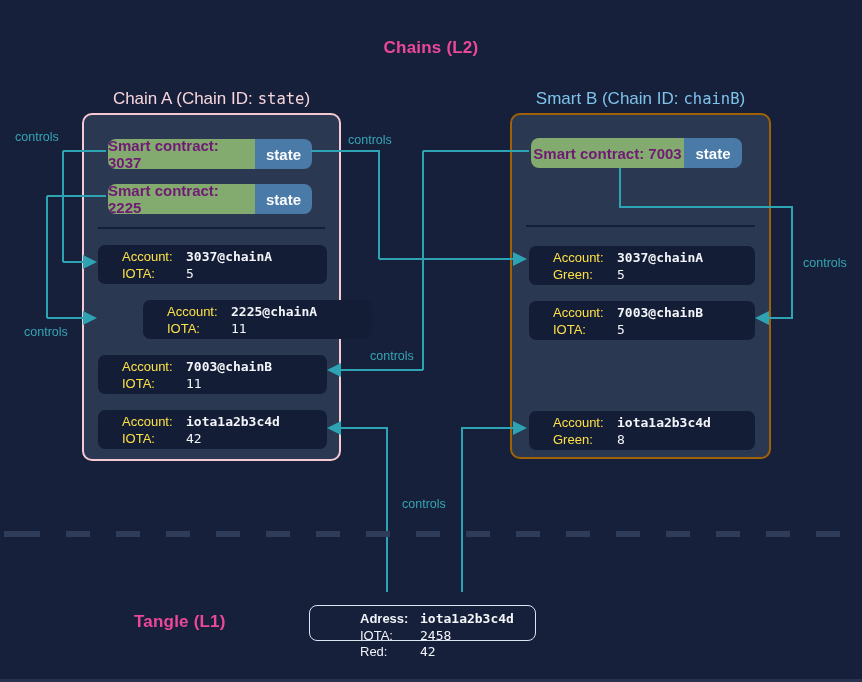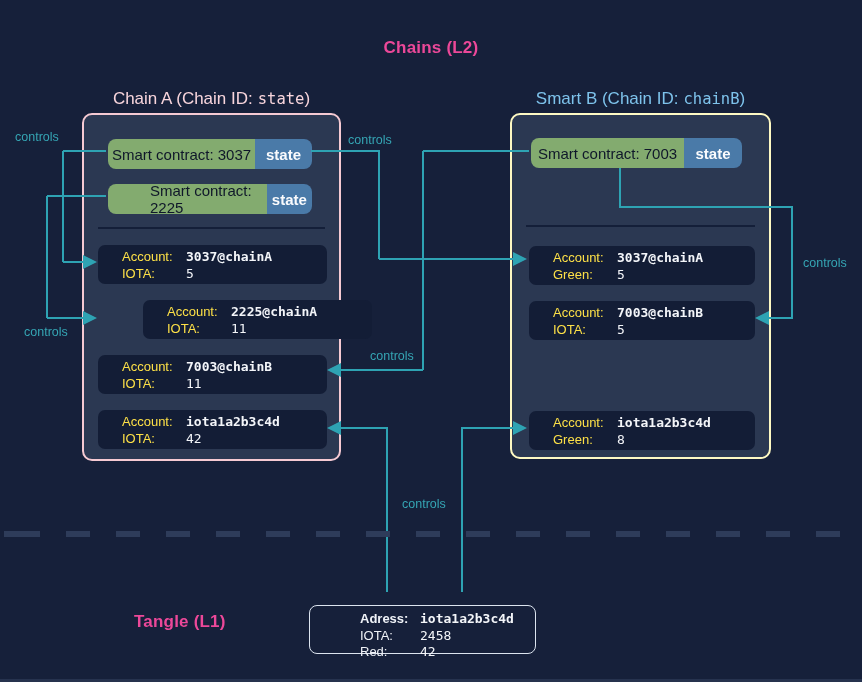--- a/index.html
+++ b/index.html
@@ -17,25 +17,25 @@
 
   
   .chain-title{position:absolute;top:89px;font-size:17px;white-space:nowrap;text-align:center;}
   .chain-title .mono{font-size:15.5px;margin-left:5px;}
   #chain-a-title{left:82px;width:259px;color:#F8D5DC;}
   #chain-b-title{left:510px;width:261px;color:#7EC3EC;}
 
   
   .chain-panel{position:absolute;top:113px;background:#2B3852;border-radius:10px;}
   #chain-a-panel{left:82px;width:255px;height:344px;border:2px solid #F6CAD3;}
-  #chain-b-panel{left:510px;width:257px;height:342px;border:2px solid #fef9c3;}
+  #chain-b-panel{left:510px;width:257px;height:342px;border:2px solid #a16207;}
 
   
   .sc-pill{position:absolute;left:24px;height:30px;display:flex;border-radius:8px;overflow:hidden;}
-  .sc-label{background:#83AB6F;color:#0f172a;font-weight:normal;font-size:15px;
+  .sc-label{background:#83AB6F;color:#701a75;font-weight:bold;font-size:15px;
             display:flex;align-items:center;justify-content:center;}
   .sc-state{background:#4A7AA8;color:#FAFBFD;font-weight:bold;font-size:15px;
             display:flex;align-items:center;justify-content:center;}
   .divider{position:absolute;left:14px;right:14px;height:2px;background:#141F39;}
 
   
   .account{position:absolute;background:#131D36;border-radius:7px;height:39px;
            padding:3px 0 0 24px;box-sizing:border-box;font-size:13px;line-height:17px;}
   .acct-key{display:inline-block;width:64px;color:#fde047;}
   .acct-val{color:#F3F5F9;}
@@ -50,21 +50,21 @@
          border-bottom:7px solid transparent;border-right:14px solid #2EA3B3;}
   .controls-label{position:absolute;color:#35A5B4;font-size:12.5px;white-space:nowrap;}
 
   
   #dash-sep{position:absolute;left:0;top:531px;width:862px;height:6px;
     background:repeating-linear-gradient(to right,#2E3C5A 0 24px,transparent 24px 50px);
     background-position:16px 0;}
   #bottom-strip{position:absolute;left:0;top:679px;width:862px;height:3px;background:#26324E;}
 
   
-  #tangle-box{position:absolute;left:309px;top:605px;width:227px;height:49px;
+  #tangle-box{position:absolute;left:309px;top:605px;width:227px;height:36px;
     border:1px solid #DCE4EF;border-radius:8px;box-sizing:border-box;
     padding:5px 0 0 50px;font-size:13px;line-height:16.5px;color:#F3F5F9;}
   .tg-key{display:inline-block;width:60px;color:#EFF2F7;}
   .tg-key.b{font-weight:bold;}
 </style>
 </head>
 <body>
 
 <div id="root">
 
@@ -77,21 +77,21 @@
   <div class="chain-title" id="chain-b-title">
     <span>Smart B (Chain ID:</span><span class="mono">chainB</span><span>)</span>
   </div>
 
   <div class="chain-panel" id="chain-a-panel">
     <div class="sc-pill" style="top:24px;width:204px;">
       <div class="sc-label" style="width:147px;">Smart contract: 3037</div>
       <div class="sc-state" style="width:57px;">state</div>
     </div>
     <div class="sc-pill" style="top:69px;width:204px;">
-      <div class="sc-label" style="width:147px;padding-left:42px;">Smart contract: 2225</div>
+      <div class="sc-label" style="width:147px;">Smart contract: 2225</div>
       <div class="sc-state" style="width:57px;">state</div>
     </div>
     <div class="divider" style="top:112px;"></div>
 
     <div class="account" style="left:14px;top:130px;width:229px;">
       <div><span class="acct-key">Account:</span><span class="acct-val b mono">3037@chainA</span></div>
       <div><span class="acct-key">IOTA:</span><span class="acct-val mono">5</span></div>
     </div>
     <div class="account" style="left:14px;top:185px;width:229px;margin-left:45px;">
       <div><span class="acct-key">Account:</span><span class="acct-val b mono">2225@chainA</span></div>

